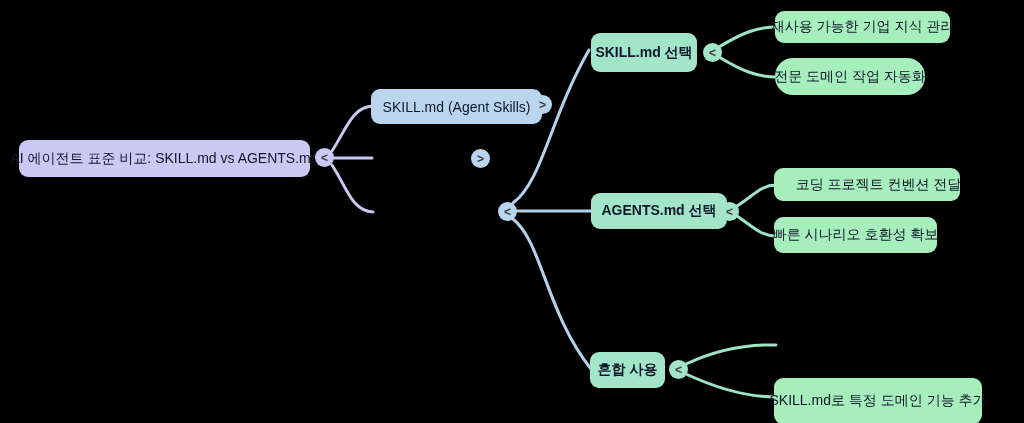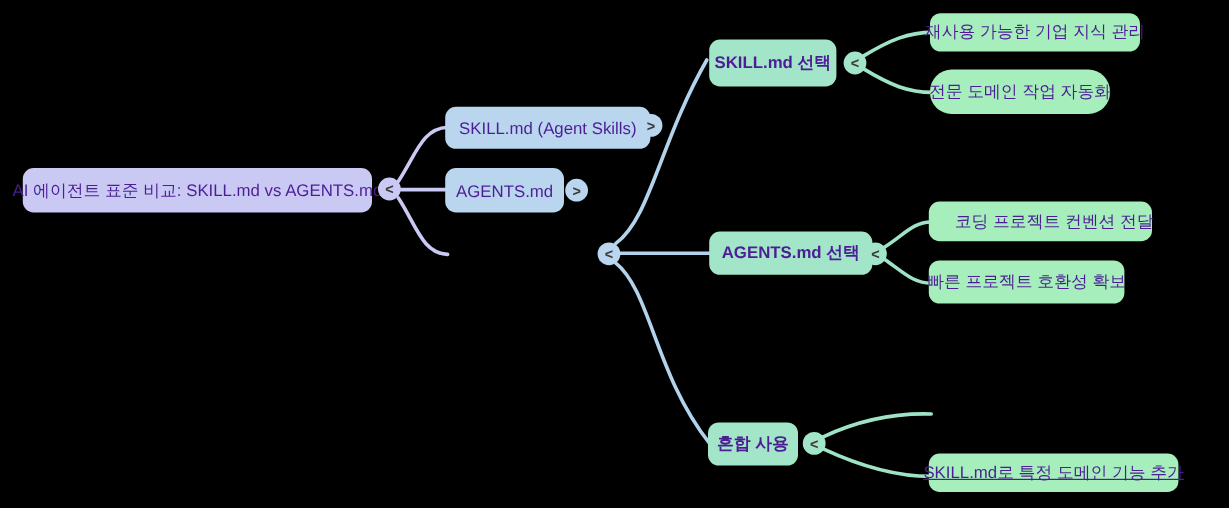--- a/index.html
+++ b/index.html
@@ -1,20 +1,20 @@
 <!DOCTYPE html>
 <html><head>
 <meta charset="utf-8">
 <style>
   html,body{margin:0;padding:0;background:#000;}
   body{font-family:"Liberation Sans","DejaVu Sans",sans-serif;}
   #canvas{position:relative;width:1024px;height:423px;background:#000;overflow:hidden;}
   #edges{position:absolute;left:0;top:0;z-index:0;}
   .node{position:absolute;z-index:2;display:flex;align-items:center;justify-content:center;
-        border-radius:9px;color:#4c1d95;font-size:14px;font-weight:500;white-space:nowrap;
+        border-radius:9px;color:#0f172a;font-size:14px;font-weight:500;white-space:nowrap;
         letter-spacing:0;}
   .lv0{background:#c9c9f4;}
   .lv1{background:#b9d6ee;}
   .lv2{background:#a2e5c8;font-weight:bold;}
   .lv3{background:#a6eebb;}
   .toggle{position:absolute;z-index:3;width:19px;height:19px;border-radius:50%;
           display:flex;align-items:center;justify-content:center;
           font-size:12px;font-weight:700;color:#3b3b3b;cursor:pointer;line-height:1;}
   .t-lv0{background:#c9c9f4;}
   .t-lv1{background:#b9d6ee;}
@@ -53,23 +53,20 @@
     <span>&lt;</span>
   </div>
 
   <div class="node lv1" style="left:371px;top:89px;width:171px;height:35px;">
     <span>SKILL.md (Agent Skills)</span>
   </div>
   <div class="toggle t-lv1" style="left:533px;top:95px;">
     <span>&gt;</span>
   </div>
 
-  <div class="node lv1" style="left:371px;top:140px;width:99px;height:37px;">
-    <span>AGENTS.md</span>
-  </div>
   <div class="toggle t-lv1" style="left:471px;top:149px;">
     <span>&gt;</span>
   </div>
 
   <div class="toggle t-lv1" style="left:498px;top:202px;">
     <span>&lt;</span>
   </div>
 
   <div class="node lv2" style="left:591px;top:33px;width:106px;height:39px;">
     <span>SKILL.md 선택</span>
@@ -96,20 +93,20 @@
     <span>재사용 가능한 기업 지식 관리</span>
   </div>
   <div class="node lv3" style="left:775px;top:58px;width:150px;height:37px;border-radius:18px;">
     <span>전문 도메인 작업 자동화</span>
   </div>
 
   <div class="node lv3" style="left:774px;top:168px;width:163px;height:33px;padding-left:23px;">
     <span>코딩 프로젝트 컨벤션 전달</span>
   </div>
   <div class="node lv3" style="left:774px;top:217px;width:163px;height:36px;">
-    <span>빠른 프로젝트 호환성 확보</span>
+    <span>빠른 시나리오 호환성 확보</span>
   </div>
 
-  <div class="node lv3" style="left:774px;top:378px;width:208px;height:32px;text-decoration:underline;">
+  <div class="node lv3" style="left:774px;top:378px;width:208px;height:46px;">
     <span>SKILL.md로 특정 도메인 기능 추가</span>
   </div>
 
 </div>
 
 </body></html>

